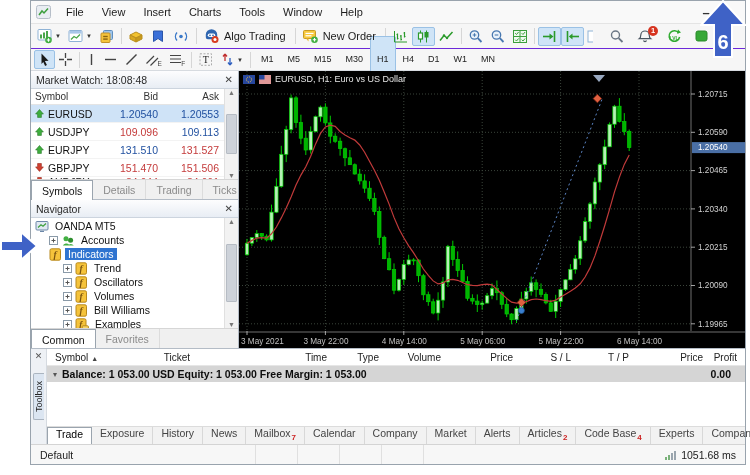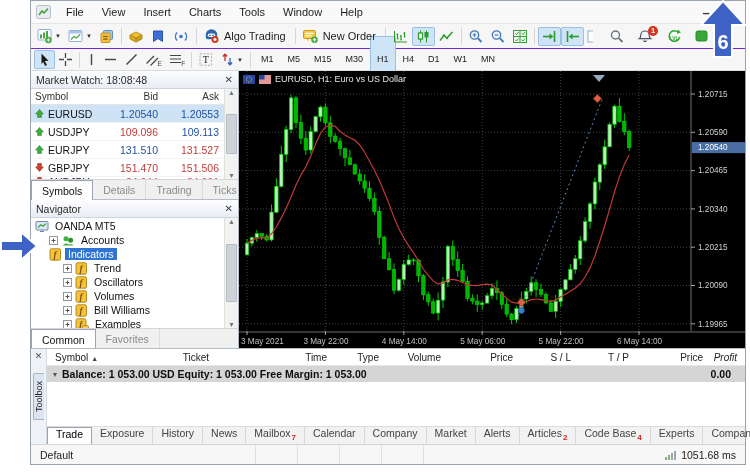--- a/index.html
+++ b/index.html
@@ -841,29 +841,29 @@
   </div>
 
   <div class="toolbox">
     <div class="tbx-side">
       <span class="tbx-close">✕</span>
       <span class="vtab">Toolbox</span>
     </div>
     <div class="tbx-content">
       <div class="tbx-colhead" id="tbx-colhead">
           <span class="tbx-col" style="width: 90px; text-align: left;"><span>Symbol</span><span class="sortmark">▲</span></span>
-          <span class="tbx-col" style="width: 72px; text-align: right;"><span>Ticket</span></span>
+          <span class="tbx-col" style="width: 72px; text-align: center;"><span>Ticket</span></span>
           <span class="tbx-col" style="width: 118px; text-align: right;"><span>Time</span></span>
           <span class="tbx-col" style="width: 52px; text-align: right;"><span>Type</span></span>
           <span class="tbx-col" style="width: 62px; text-align: right;"><span>Volume</span></span>
           <span class="tbx-col" style="width: 72px; text-align: right;"><span>Price</span></span>
           <span class="tbx-col" style="width: 58px; text-align: right;"><span>S / L</span></span>
           <span class="tbx-col" style="width: 58px; text-align: right;"><span>T / P</span></span>
           <span class="tbx-col" style="width: 74px; text-align: right;"><span>Price</span></span>
-          <span class="tbx-col" style="flex: 1 1 0%; text-align: right; font-style: italic;"><span>Profit</span></span>
+          <span class="tbx-col" style="flex: 1 1 0%; text-align: right;"><span>Profit</span></span>
         </div>
       <div class="tbx-balance">
         <span class="chev">▾</span>
         <span>Balance: 1 053.00 USD  Equity: 1 053.00  Free Margin: 1 053.00</span>
         <span class="tbx-profit">0.00</span>
       </div>
       <div class="tbx-blank"></div>
       <div class="tbx-tabs" id="tbx-tabs">
           <div class="tbx-tab active">
             <span>Trade</span>

